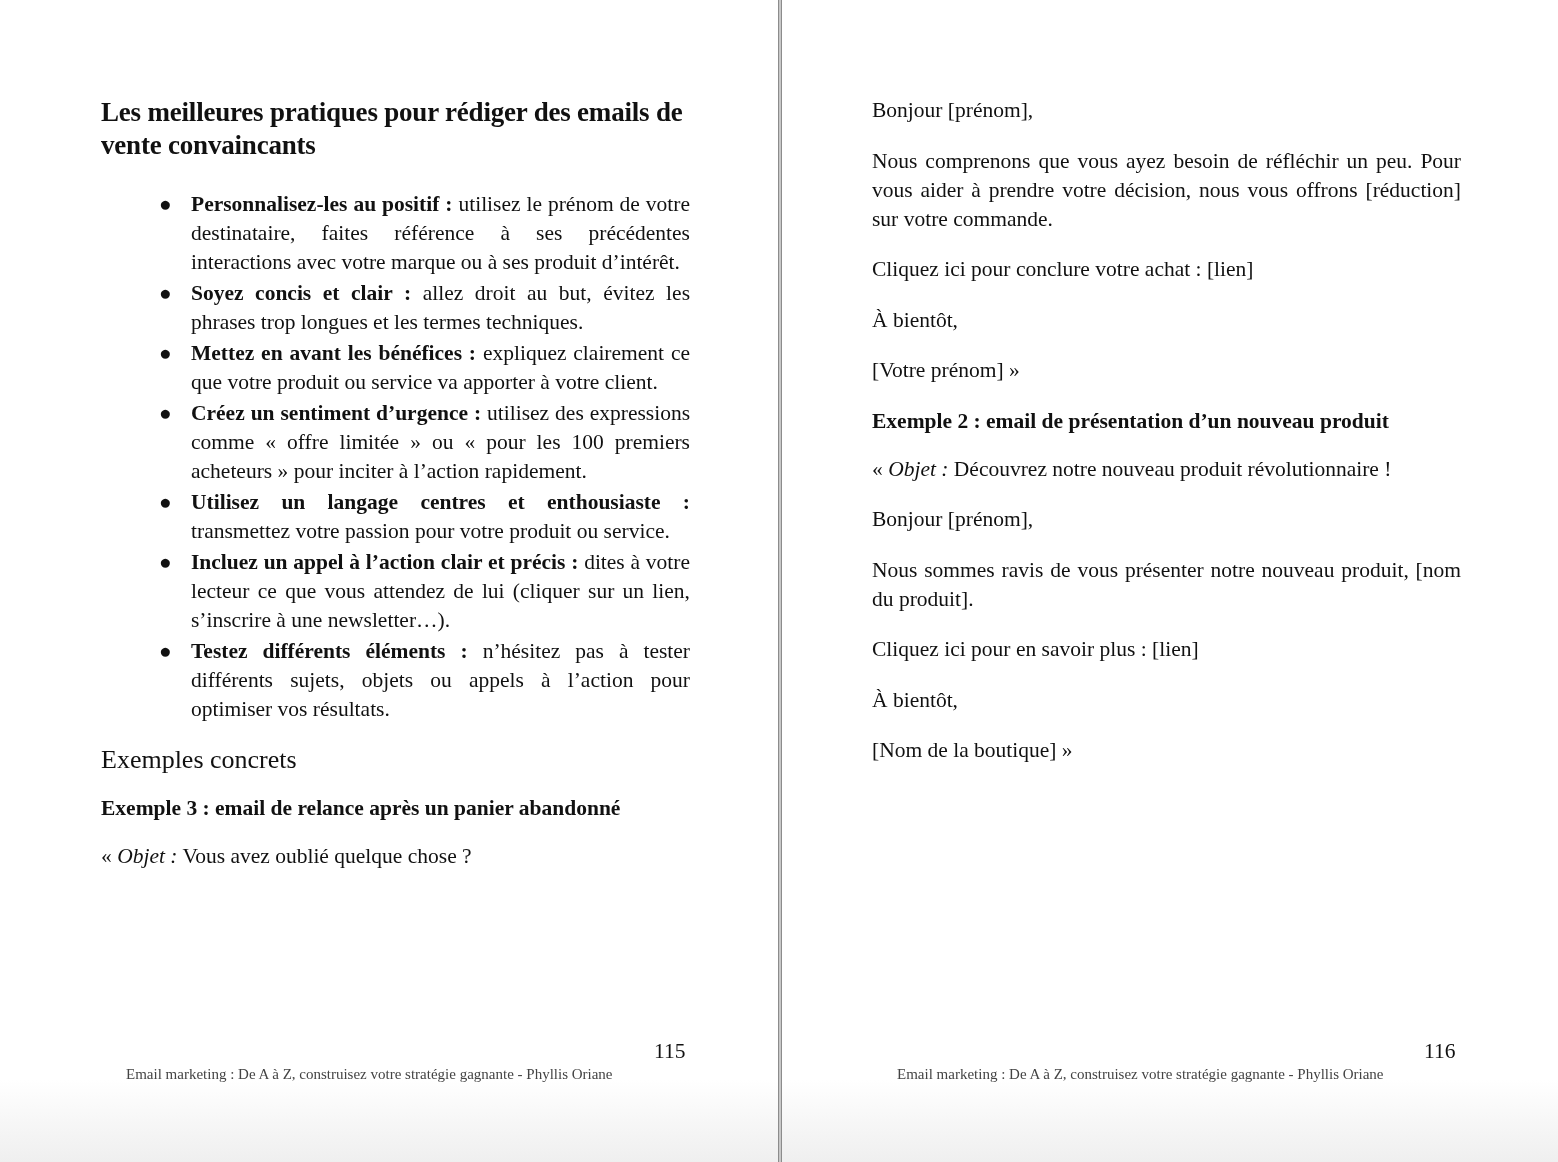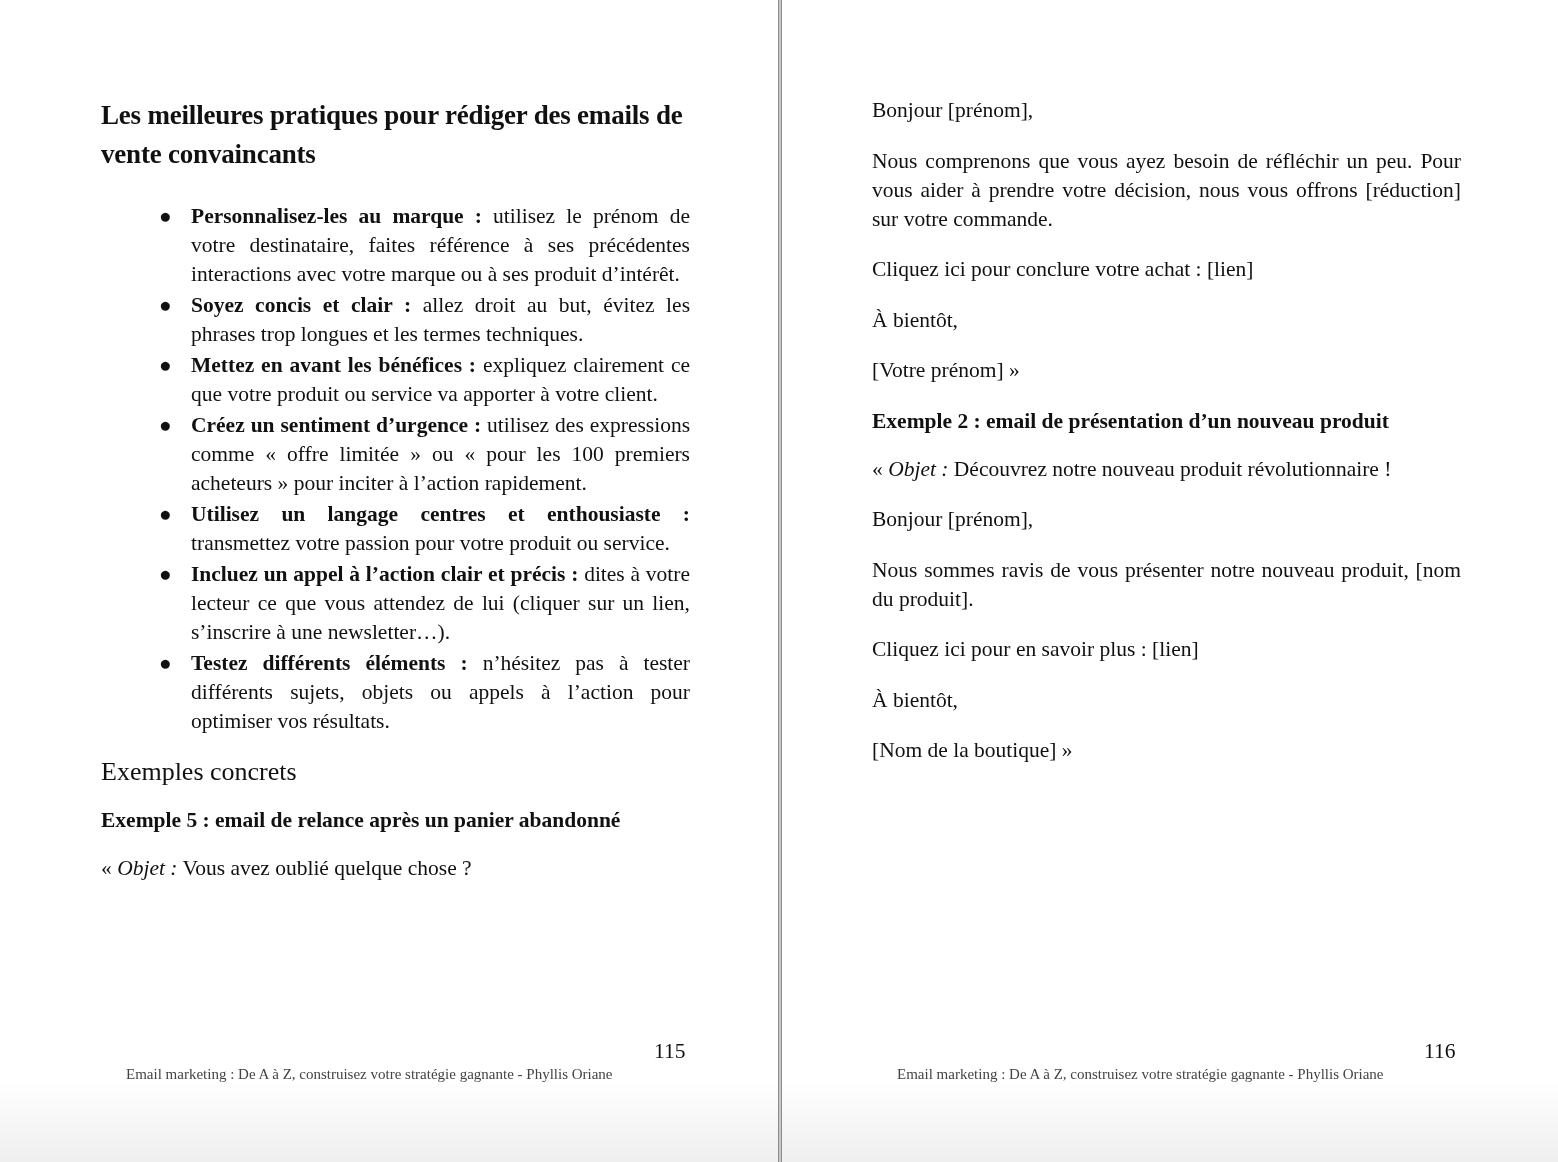--- a/index.html
+++ b/index.html
@@ -17,21 +17,21 @@
       position: absolute; left: 778px; top: 0; width: 4px; height: 1162px;
       background: linear-gradient(90deg, #8c8c8c 0, #8c8c8c 1px, #c8c8c8 1px, #c8c8c8 3px, #8c8c8c 3px);
     }
     .page { position: absolute; top: 0; height: 1162px; }
     .page-left { left: 0; width: 778px; }
     .page-right { left: 782px; width: 916px; }
     .content { position: absolute; top: 96px; width: 589px; }
     .page-left .content { left: 101px; }
     .page-right .content { left: 90px; }
     h1 {
-      font-size: 27px; font-weight: bold; line-height: 39px; margin: 0 0 28px 0;
+      font-size: 27px; font-weight: bold; line-height: 33px; margin: 0 0 28px 0;
       letter-spacing: -0.2px;
     }
     h2 {
       font-size: 26px; font-weight: normal; line-height: 32px; margin: 20px 0 18px 0;
     }
     h3 {
       font-size: 21.5px; font-weight: bold; line-height: 28px; margin: 0 0 20px 0;
       text-align: justify; text-align-last: left;
     }
     p {
@@ -63,32 +63,32 @@
 </head>
 <body>
 
 <div class="bottom-fade"></div>
 
 <div class="page page-left">
   <div class="content">
     <h1>Les meilleures pratiques pour rédiger des emails de vente convaincants</h1>
 
     <ul>
-      <li><span class="bullet">●</span><b>Personnalisez-les au marque :</b><span> utilisez le prénom de votre destinataire, faites référence à ses précédentes interactions avec votre marque ou à ses produit d’intérêt.</span></li>
+      <li><span class="bullet">●</span><b>Personnalisez-les au positif :</b><span> utilisez le prénom de votre destinataire, faites référence à ses précédentes interactions avec votre marque ou à ses produit d’intérêt.</span></li>
       <li><span class="bullet">●</span><b>Soyez concis et clair :</b><span> allez droit au but, évitez les phrases trop longues et les termes techniques.</span></li>
       <li><span class="bullet">●</span><b>Mettez en avant les bénéfices :</b><span> expliquez clairement ce que votre produit ou service va apporter à votre client.</span></li>
       <li><span class="bullet">●</span><b>Créez un sentiment d’urgence :</b><span> utilisez des expressions comme « offre limitée » ou « pour les 100 premiers acheteurs » pour inciter à l’action rapidement.</span></li>
       <li><span class="bullet">●</span><b>Utilisez un langage centres et enthousiaste :</b><span> transmettez votre passion pour votre produit ou service.</span></li>
       <li><span class="bullet">●</span><b>Incluez un appel à l’action clair et précis :</b><span> dites à votre lecteur ce que vous attendez de lui (cliquer sur un lien, s’inscrire à une newsletter…).</span></li>
       <li><span class="bullet">●</span><b>Testez différents éléments :</b><span> n’hésitez pas à tester différents sujets, objets ou appels à l’action pour optimiser vos résultats.</span></li>
     </ul>
 
     <h2>Exemples concrets</h2>
 
-    <h3>Exemple 5 : email de relance après un panier abandonné</h3>
+    <h3>Exemple 3 : email de relance après un panier abandonné</h3>
 
     <p><span>« </span><em>Objet :</em><span> Vous avez oublié quelque chose ?</span></p>
   </div>
 
   <div class="page-number">115</div>
   <div class="footer-text">Email marketing : De A à Z, construisez votre stratégie gagnante - Phyllis Oriane</div>
 </div>
 
 <div class="divider"></div>
 

